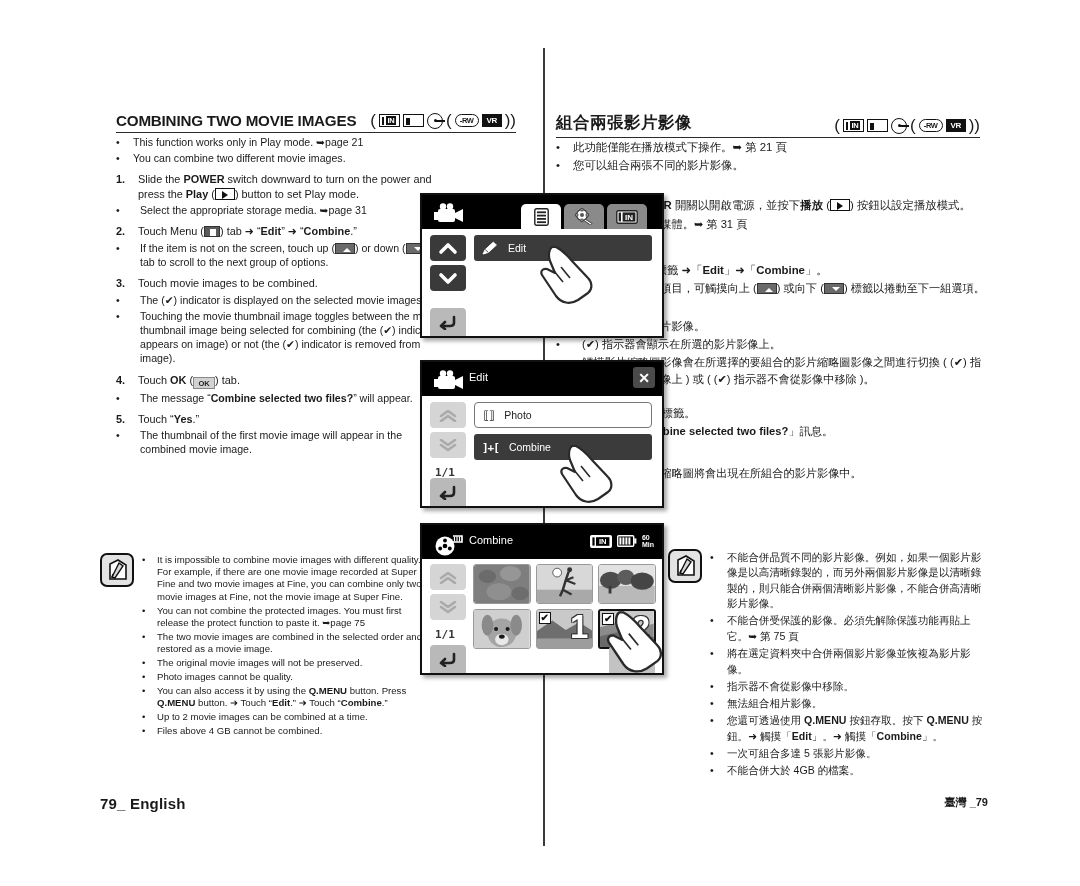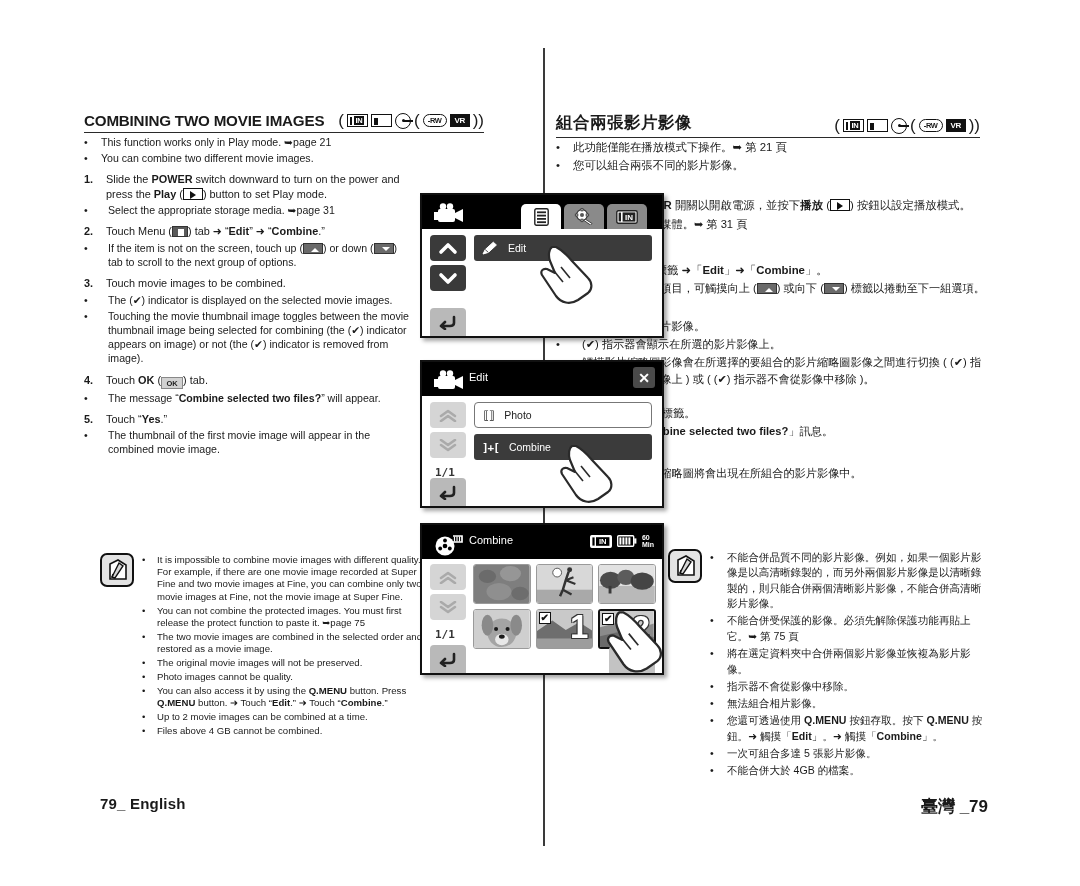--- a/index.html
+++ b/index.html
@@ -16,21 +16,21 @@
   
   #page { position:absolute; inset:0; }
 
   .vdivider {
     position:absolute; left:543px; top:48px;
     width:2px; height:798px; background:#3a3a3a;
   }
 
   
   .col { position:absolute; top:112px; }
-  .col-en { left:84px;  width:330px; }
+  .col-en { left:116px;  width:330px; }
   .col-zh { left:556px;  width:430px; }
 
   
   .head-row {
     display:flex; align-items:flex-end; justify-content:space-between;
     border-bottom:1.6px solid #2a2a2a;
     padding-bottom:3px;
   }
   .col-en .head-row { width:400px; }
   .col-zh .head-row { width:424px; }
@@ -262,21 +262,21 @@
   }
   .lcd-badges { position:absolute; right:8px; top:9px; display:flex; align-items:center; gap:5px; }
 
   .hand { position:absolute; pointer-events:none; }
   .foot-en {
     position:absolute; left:100px; top:795px;
     font-size:15px; font-weight:bold; letter-spacing:0.2px;
   }
   .foot-zh {
     position:absolute; right:92px; top:795px;
-    font-size:17px; font-weight:bold;text-align:right;
+    font-size:11px; font-weight:bold;text-align:right;
   }
 </style>
 </head>
 <body>
 
 <div id="page">
 
   <div class="vdivider"></div>
 
   <div class="col col-en">

